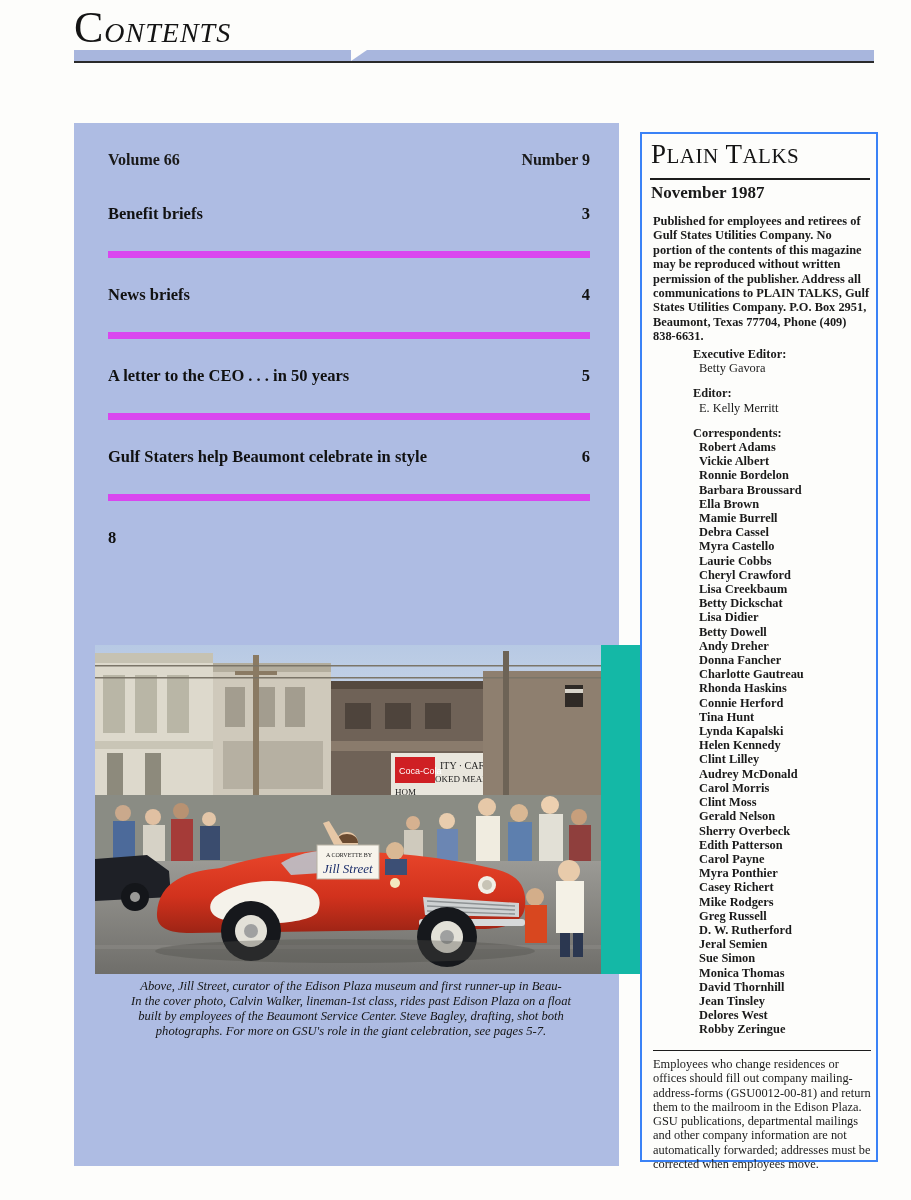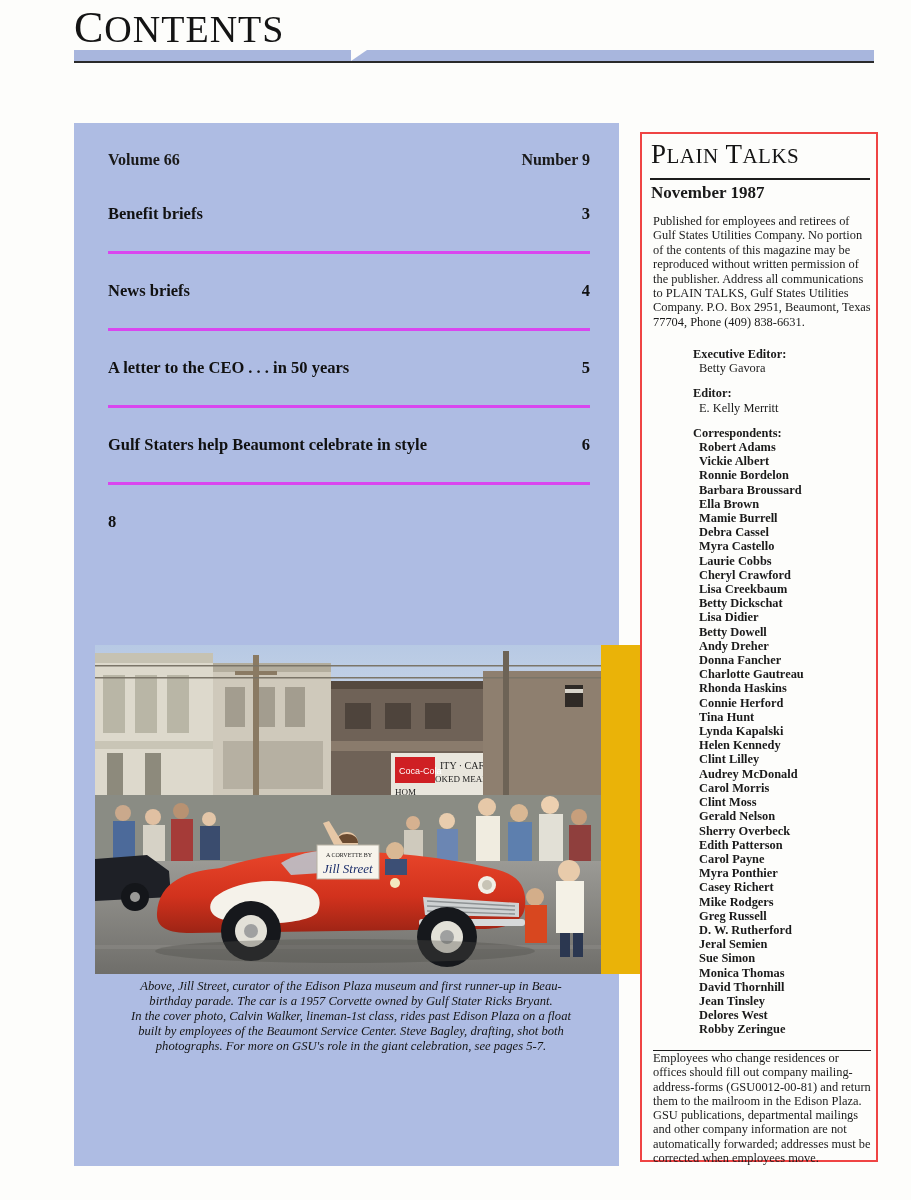--- a/index.html
+++ b/index.html
@@ -28,21 +28,22 @@
     position: absolute;
     left: 74px;
     top: 2px;
     font-family: "Liberation Serif", serif;
     font-size: 44px;
     letter-spacing: 1px;
     color: #141414;
     font-weight: normal;
   }
   .contents-title .small-caps {
-    font-size: 38px;
+    font-size: 28px;
+    font-style: italic;
   }
 
   .rule-bar {
     position: absolute;
     left: 74px;
     top: 50px;
     width: 800px;
     height: 11px;
     background: #a8b6dd;
   }
@@ -88,21 +89,21 @@
 
   .toc-list {
     position: absolute;
     left: 34px;
     top: 54px;
     width: 482px;
   }
   .toc-entry {
     position: relative;
     height: 74px;
-    border-top: 3px solid #d946ef;
+    border-top: 7px solid #d946ef;
     display: flex;
     align-items: center;
     justify-content: space-between;
   }
   .toc-entry:first-child { border-top: none; }
   .toc-entry .label {
     font-weight: bold;
     font-size: 16.5px;
     color: #111;
   }
@@ -121,21 +122,21 @@
   }
 
   
   .photo {
     position: absolute;
     left: 21px;
     top: 522px;
     width: 555px;
     height: 329px;
     overflow: hidden;
-    background: #eab308;
+    background: #14b8a6;
   }
   .photo svg { display: block; }
 
   .caption {
     position: absolute;
     left: 21px;
     top: 856px;
     width: 512px;
     font-style: italic;
     font-size: 12.6px;
@@ -146,21 +147,21 @@
   .caption p { margin: 0; }
   .caption p + p { margin-top: 1px; }
 
   
   .side-box {
     position: absolute;
     left: 640px;
     top: 132px;
     width: 238px;
     height: 1030px;
-    border: 2px solid #ef4444;
+    border: 2px solid #3b82f6;
     background: #fdfdfb;
     box-sizing: border-box;
   }
   .pt-title {
     position: absolute;
     left: 9px;
     top: 5px;
     font-size: 27px;
     letter-spacing: 0.5px;
     color: #141414;
@@ -182,20 +183,21 @@
     font-weight: bold;
   }
   .pt-blurb {
     position: absolute;
     left: 11px;
     top: 80px;
     width: 218px;
     font-size: 12.4px;
     line-height: 14.4px;
     text-align: left;
+    font-weight: bold;
   }
   .pt-staff {
     position: absolute;
     left: 11px;
     top: 213px;
     width: 218px;
     font-size: 12.4px;
     line-height: 14.2px;
     margin-left: 40px;
   }
@@ -215,20 +217,21 @@
   .corr-list .nm { padding-left: 6px; font-weight: bold; }
 
   .pt-footer {
     position: absolute;
     left: 11px;
     top: 916px;
     width: 218px;
     font-size: 12.4px;
     line-height: 14.3px;
     border-top: 1px solid #1d1d1d;
+    padding-top: 6px;
   }
 </style>
 </head>
 <body>
 
 <div class="page">
 
   <div class="contents-title">
     <span>C</span><span class="small-caps">ONTENTS</span>
   </div>
@@ -400,21 +403,20 @@
         <rect x="461" y="236" width="28" height="52" fill="#f4f1e6"></rect>
         <rect x="465" y="288" width="10" height="24" fill="#2b3750"></rect>
         <rect x="478" y="288" width="10" height="24" fill="#2b3750"></rect>
         <circle cx="440" cy="252" r="9" fill="#d3ae8a"></circle>
         <rect x="430" y="260" width="22" height="38" fill="#d8471f"></rect>
       </svg>
     </div>
 
     <div class="caption">
       <p>Above, Jill Street, curator of the Edison Plaza museum and first runner-up in Beau-</p>
-      <p>birthday parade. The car is a 1957 Corvette owned by Gulf Stater Ricks Bryant.</p>
       <p>In the cover photo, Calvin Walker, lineman-1st class, rides past Edison Plaza on a float</p>
       <p>built by employees of the Beaumont Service Center. Steve Bagley, drafting, shot both</p>
       <p>photographs. For more on GSU's role in the giant celebration, see pages 5-7.</p>
     </div>
   </div>
 
   <div class="side-box">
     <div class="pt-title">
       <span>P</span><span class="sc">LAIN</span>
       <span>T</span><span class="sc">ALKS</span>

